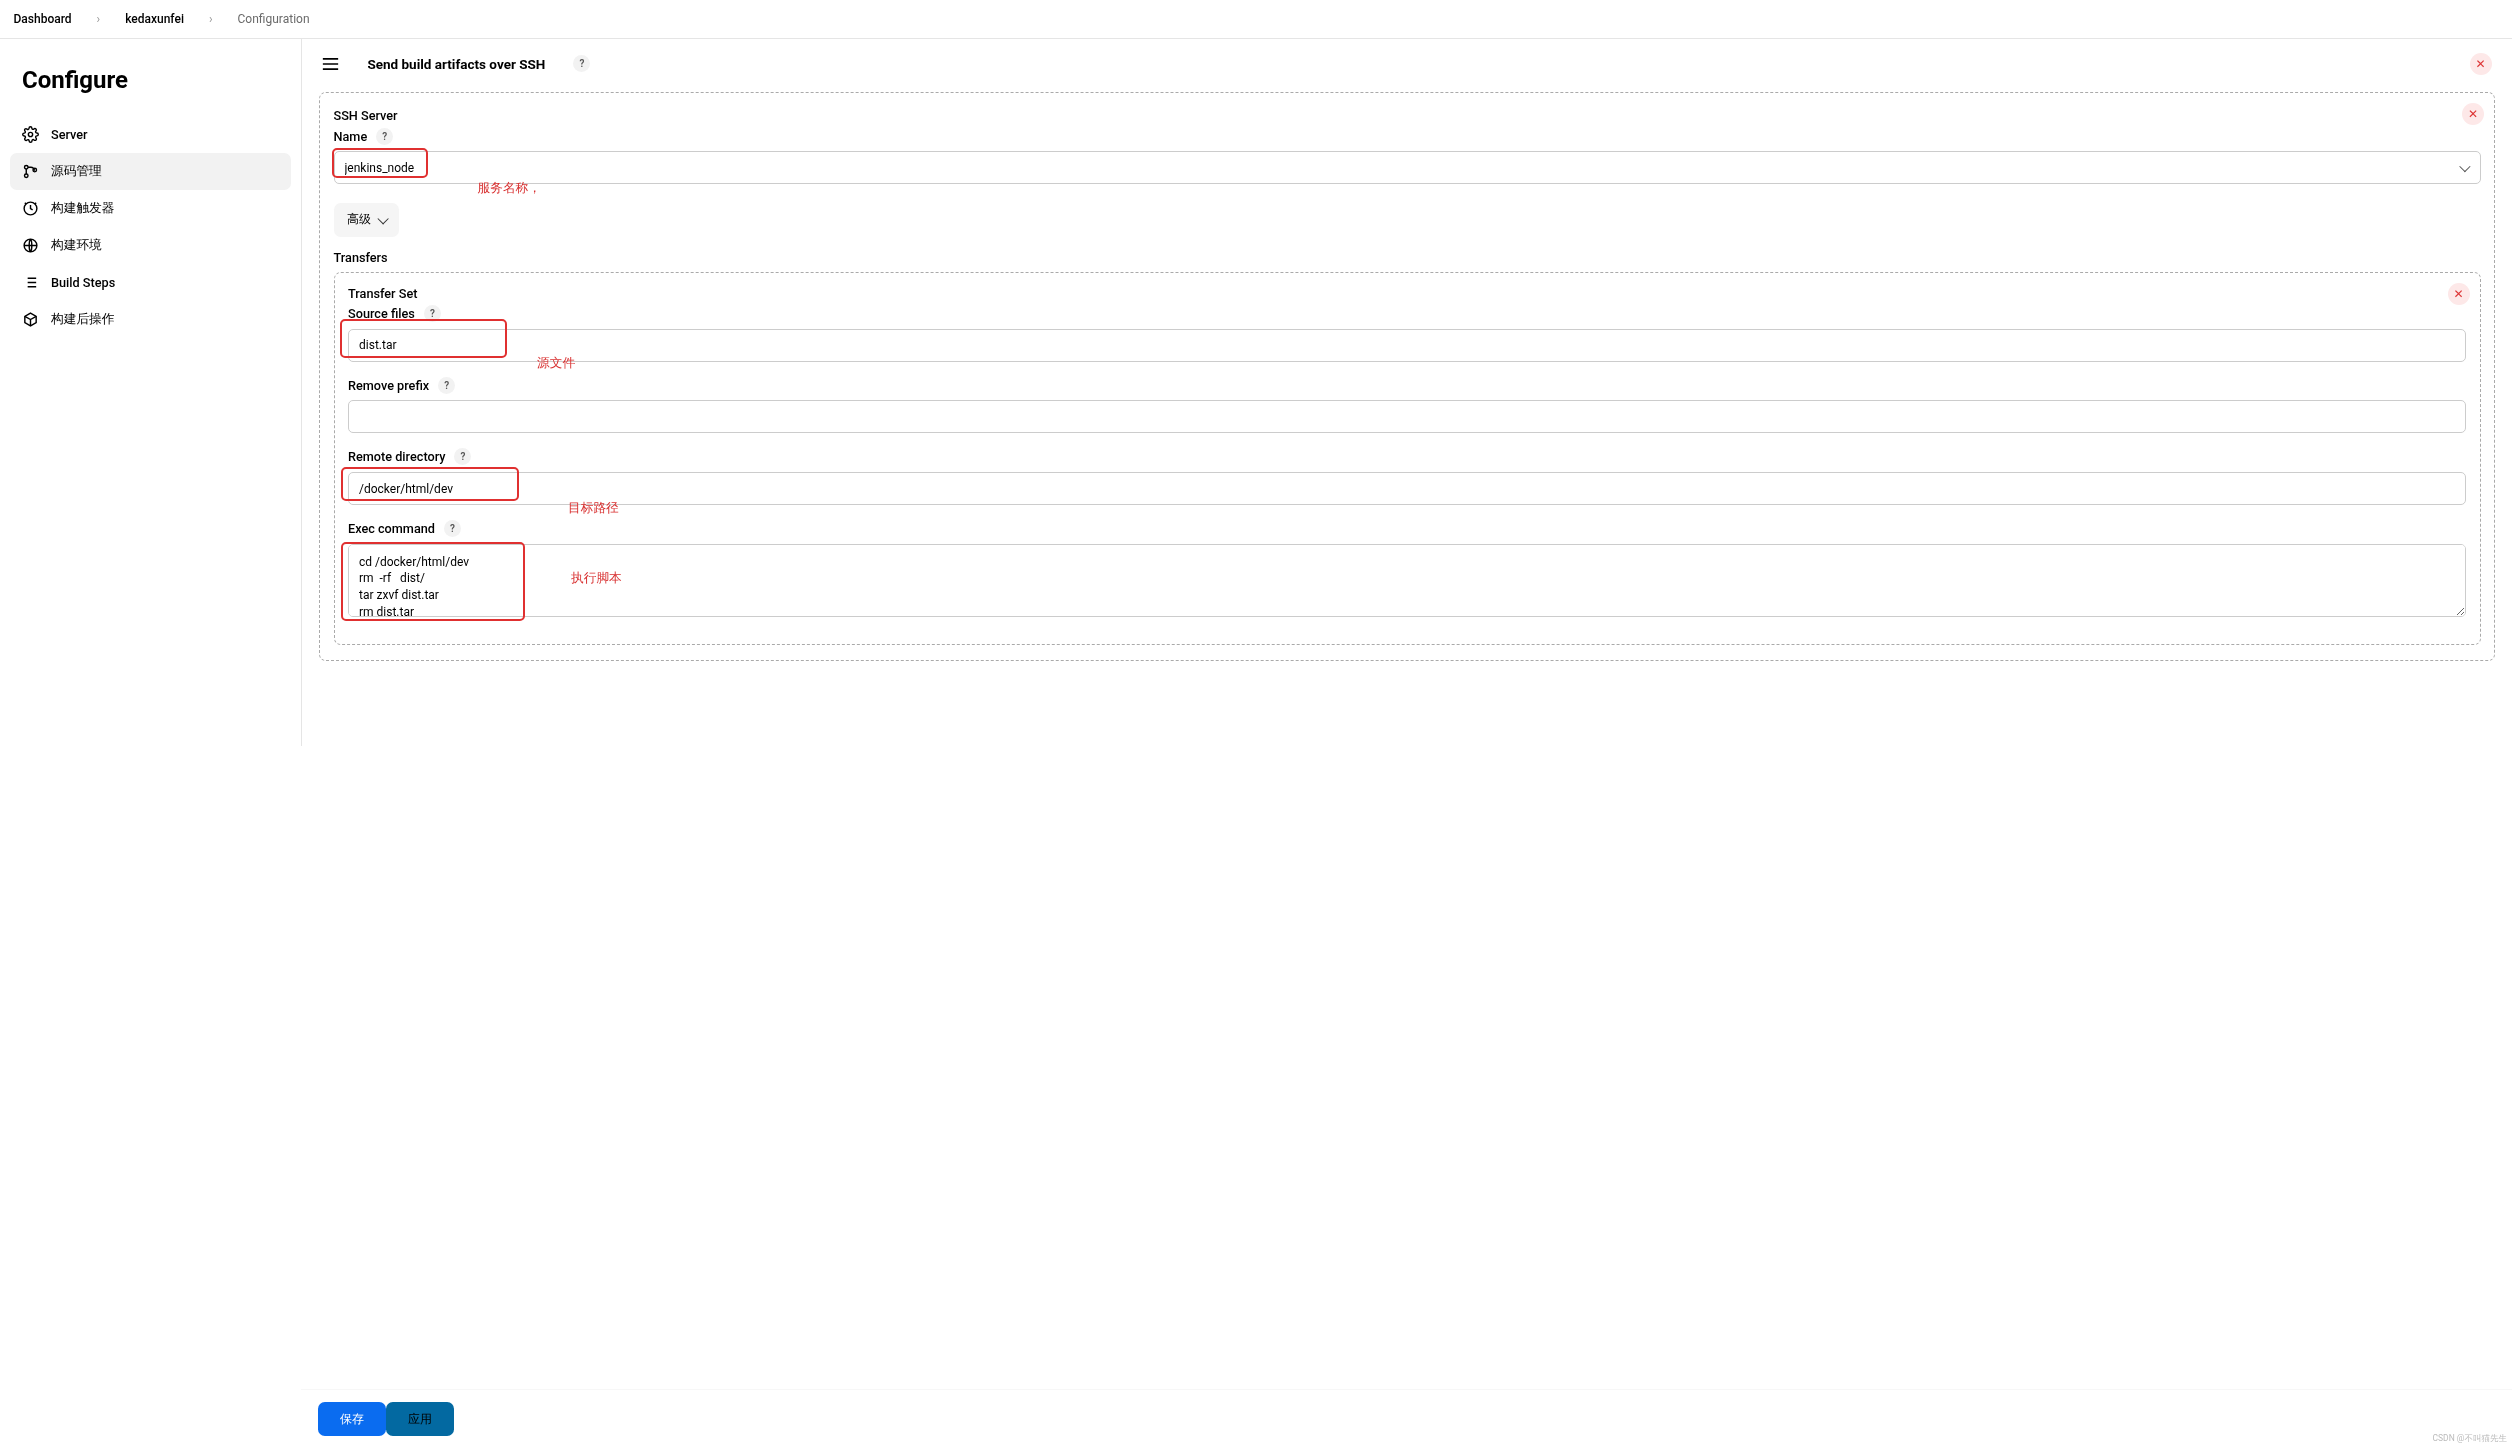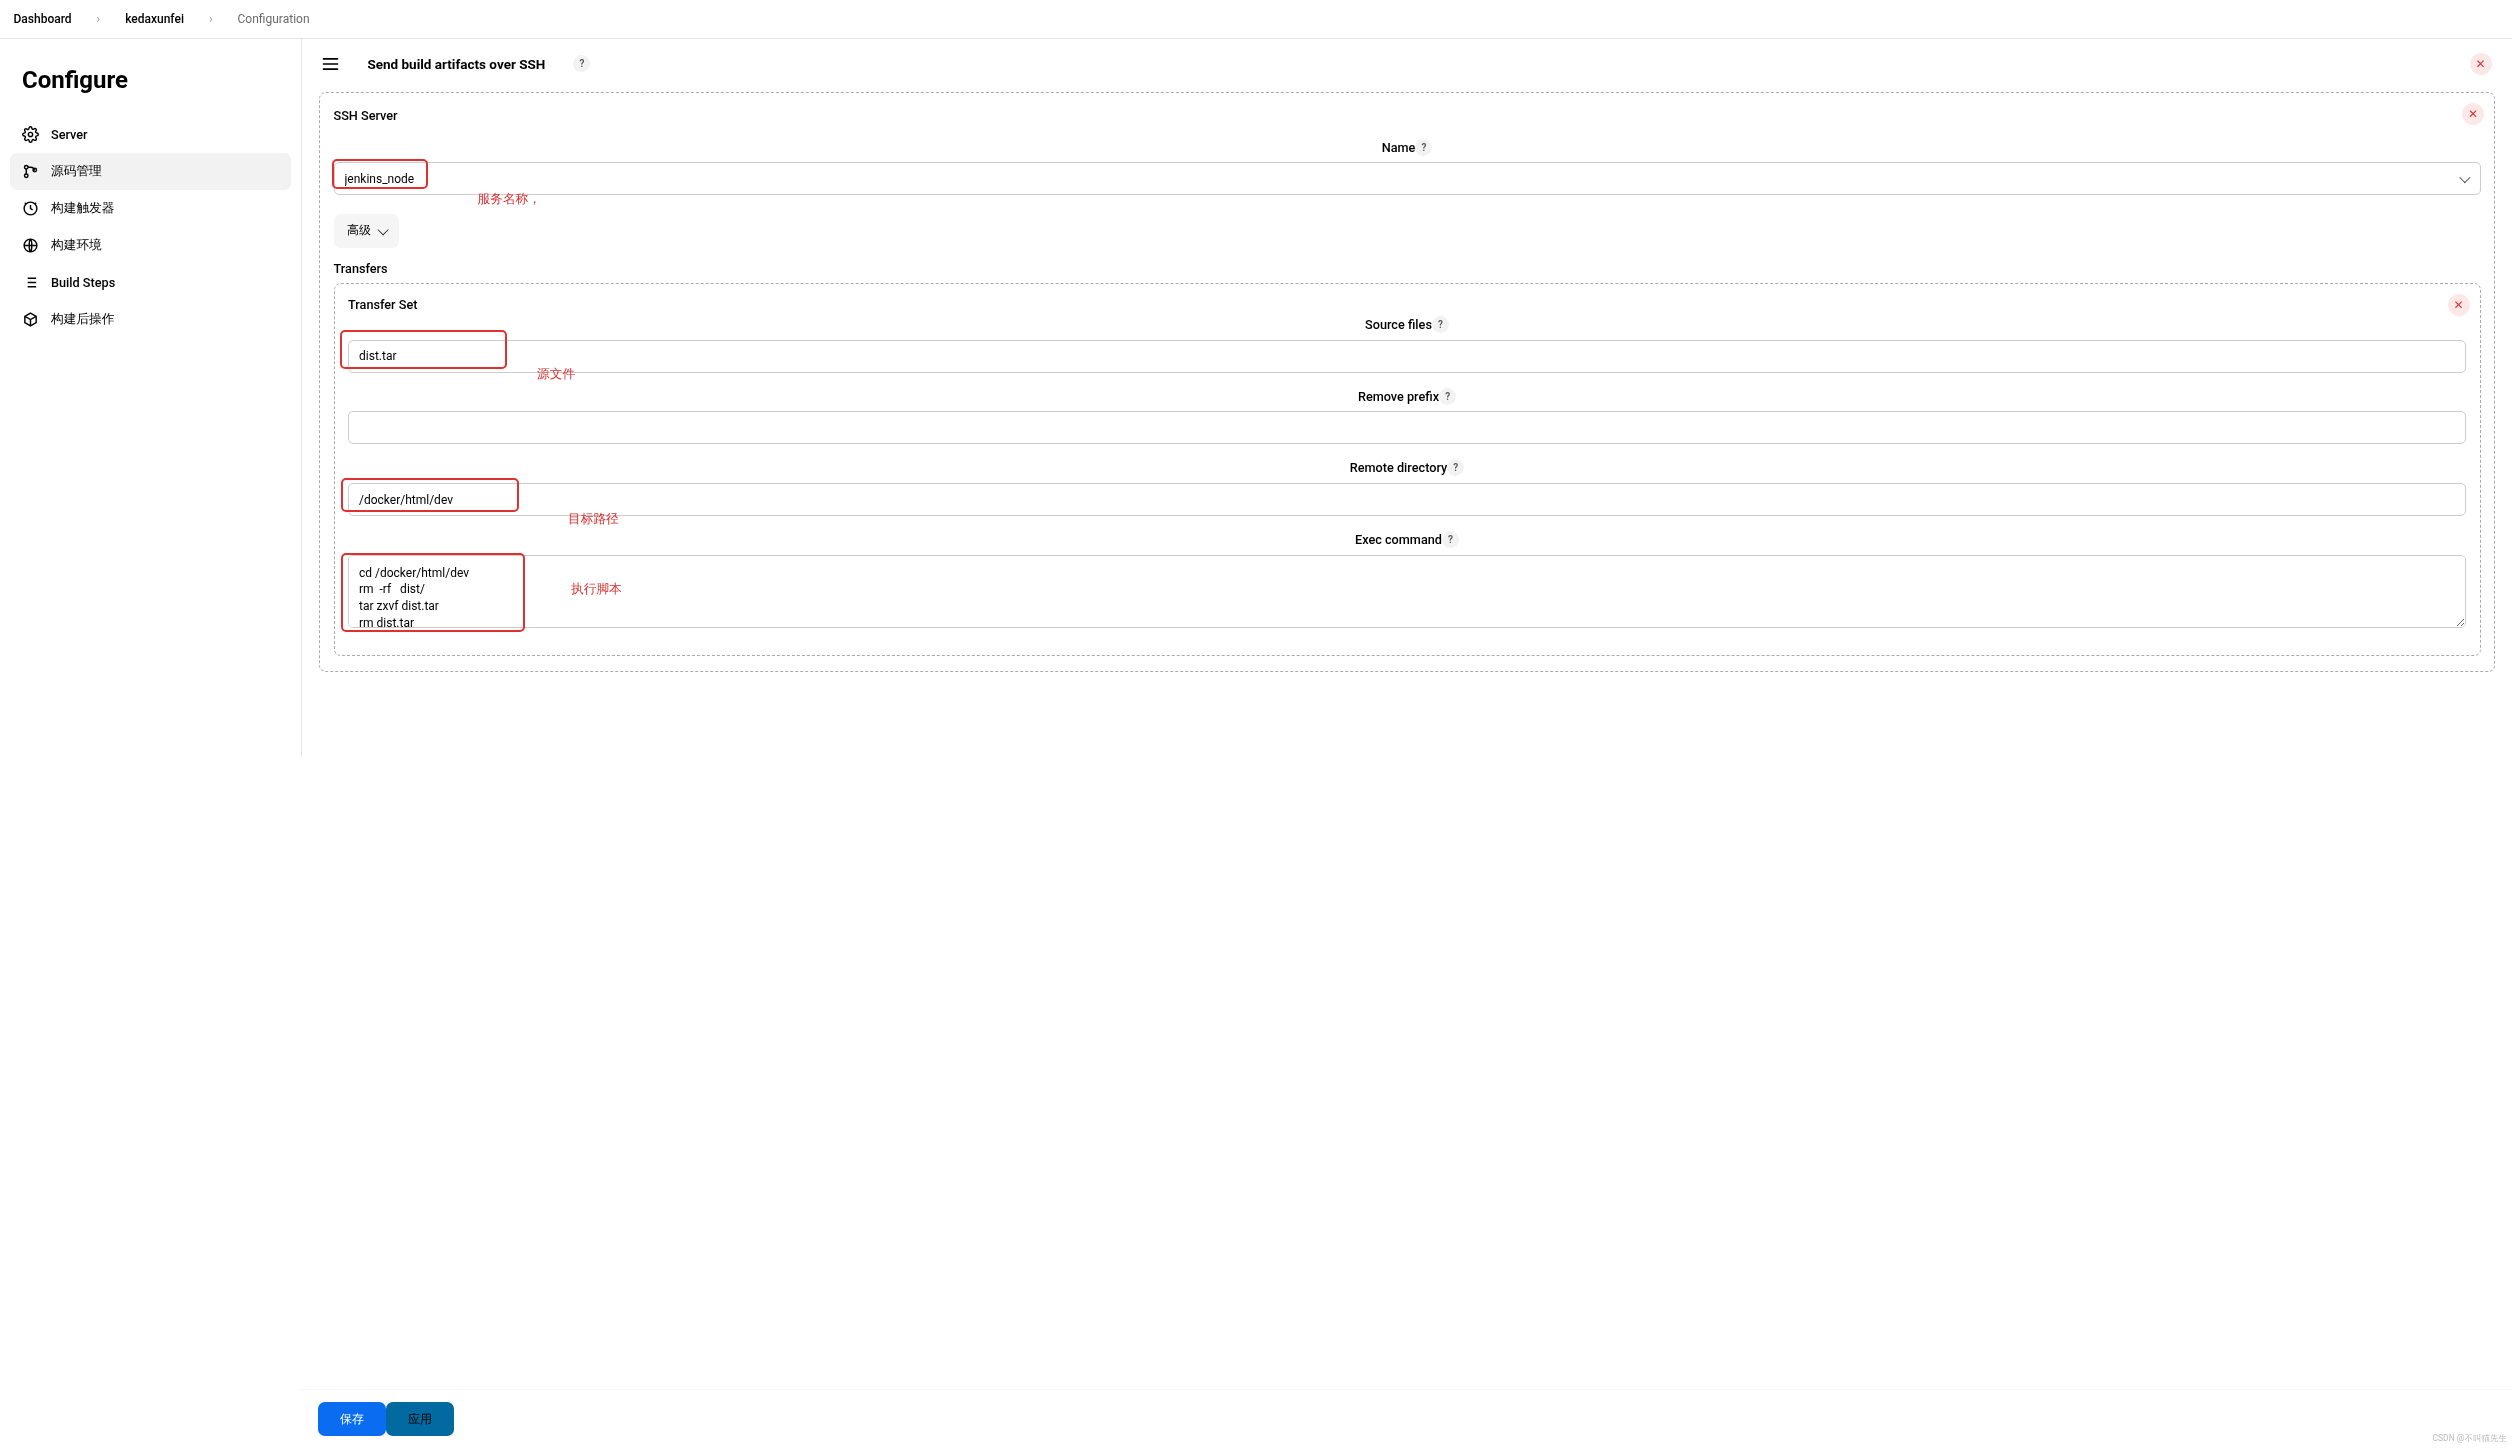--- a/index.html
+++ b/index.html
@@ -93,25 +93,24 @@
       position: relative;
     }
     .dashed-box .close-btn {
       position: absolute;
       right: 10px; top: 10px;
     }
     .field-group { margin-bottom: 15px; position: relative; }
     .field-label {
       display: flex;
       align-items: center;
-      gap: 0;
+      gap: 9px;
       font-weight: 500;
       font-size: 12.7px;
       margin-bottom: 6.8px;
-      justify-content: center;
     }
     .text-input, .select-input, .textarea-input {
       width: 100%;
       border: 0.8px solid #ccc;
       border-radius: 5px;
       padding: 8.5px 10px;
       font-size: 12px;
       font-family: inherit;
       background: #fff;
     }
@@ -273,21 +272,21 @@
             <path d="M1 1h18M1 7h18M1 13h18"></path>
           </svg>
       </span>
       <span class="section-title">Send build artifacts over SSH</span>
       <span class="help-badge">?</span>
       <span class="close-btn">✕</span>
     </div>
 
     <div class="dashed-box">
       <span class="close-btn">✕</span>
-      <div class="sub-label" style="padding:0;margin-bottom:16px;font-weight:500">SSH Server</div>
+      <div class="sub-label" style="padding:0;margin-bottom:5px;font-weight:500">SSH Server</div>
       <div class="field-group">
         <div class="field-label">
           <span>Name</span>
           <span class="help-badge">?</span>
         </div>
         <div class="select-wrap">
           <select class="select-input">
             <option>jenkins_node</option>
           </select>
         </div>

